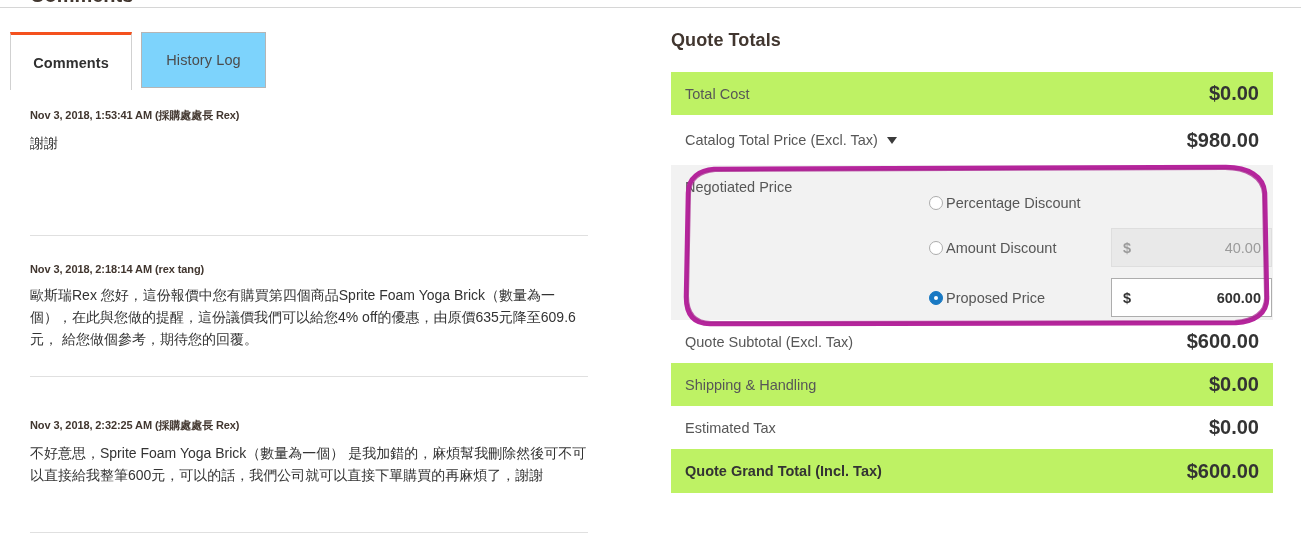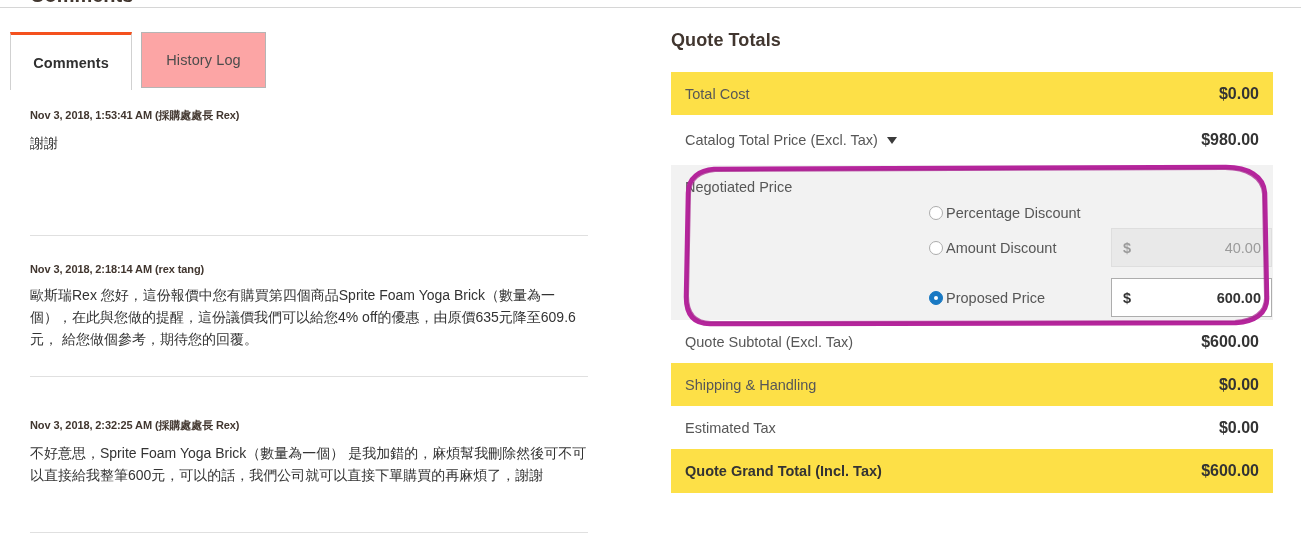--- a/index.html
+++ b/index.html
@@ -72,21 +72,21 @@
     border: 1px solid #d1d1d1;
     border-top: 3px solid #f4511e;
     border-bottom: none;
     color: #303030;
     font-weight: bold;
     height: 58px;
   }
   .tab.inactive {
     left: 131px;
     width: 125px;
-    background: #fca5a5;
+    background: #7dd3fc;
     border: 1px solid #b5b5b5;
     color: #4c4c4c;
     font-weight: normal;
   }
 
   
   #comments {
     position: absolute;
     left: 0; top: 92px;
     width: 650px;
@@ -142,26 +142,26 @@
     box-sizing: border-box;
     width: 602px;
     display: flex;
     align-items: center;
     justify-content: space-between;
     padding: 0 14px 0 14px;
     font-size: 14.5px;
     color: #575757;
     height: 43px;
   }
-  .trow.shaded { background: #fde047; }
+  .trow.shaded { background: #bef264; }
   .trow.plain  { background: #ffffff; }
   .trow .val {
     color: #333333;
     font-weight: bold;
-    font-size: 16px;
+    font-size: 20px;
     white-space: nowrap;
   }
   .trow.grand {
     height: 44px;
     font-weight: bold;
     color: #333333;
   }
   .trow.grand .label { font-weight: bold; color: #333333; }
 
   .label-with-caret {
@@ -337,21 +337,21 @@
       <span class="label-with-caret">
         <span>Catalog Total Price (Excl. Tax)</span>
         <span class="caret"></span>
       </span>
       <span class="val">$980.00</span>
     </div>
 
     <div id="negotiated">
       <div id="negotiated-label">Negotiated Price</div>
 
-      <div class="opt-row" style="top:26px;">
+      <div class="opt-row" style="top:16px;">
         <span class="radio-wrap">
           <span class="radio"></span>
           <span class="radio-label">Percentage Discount</span>
         </span>
       </div>
 
       <div class="opt-row" style="top:61px;">
         <span class="radio-wrap">
           <span class="radio"></span>
           <span class="radio-label">Amount Discount</span>

